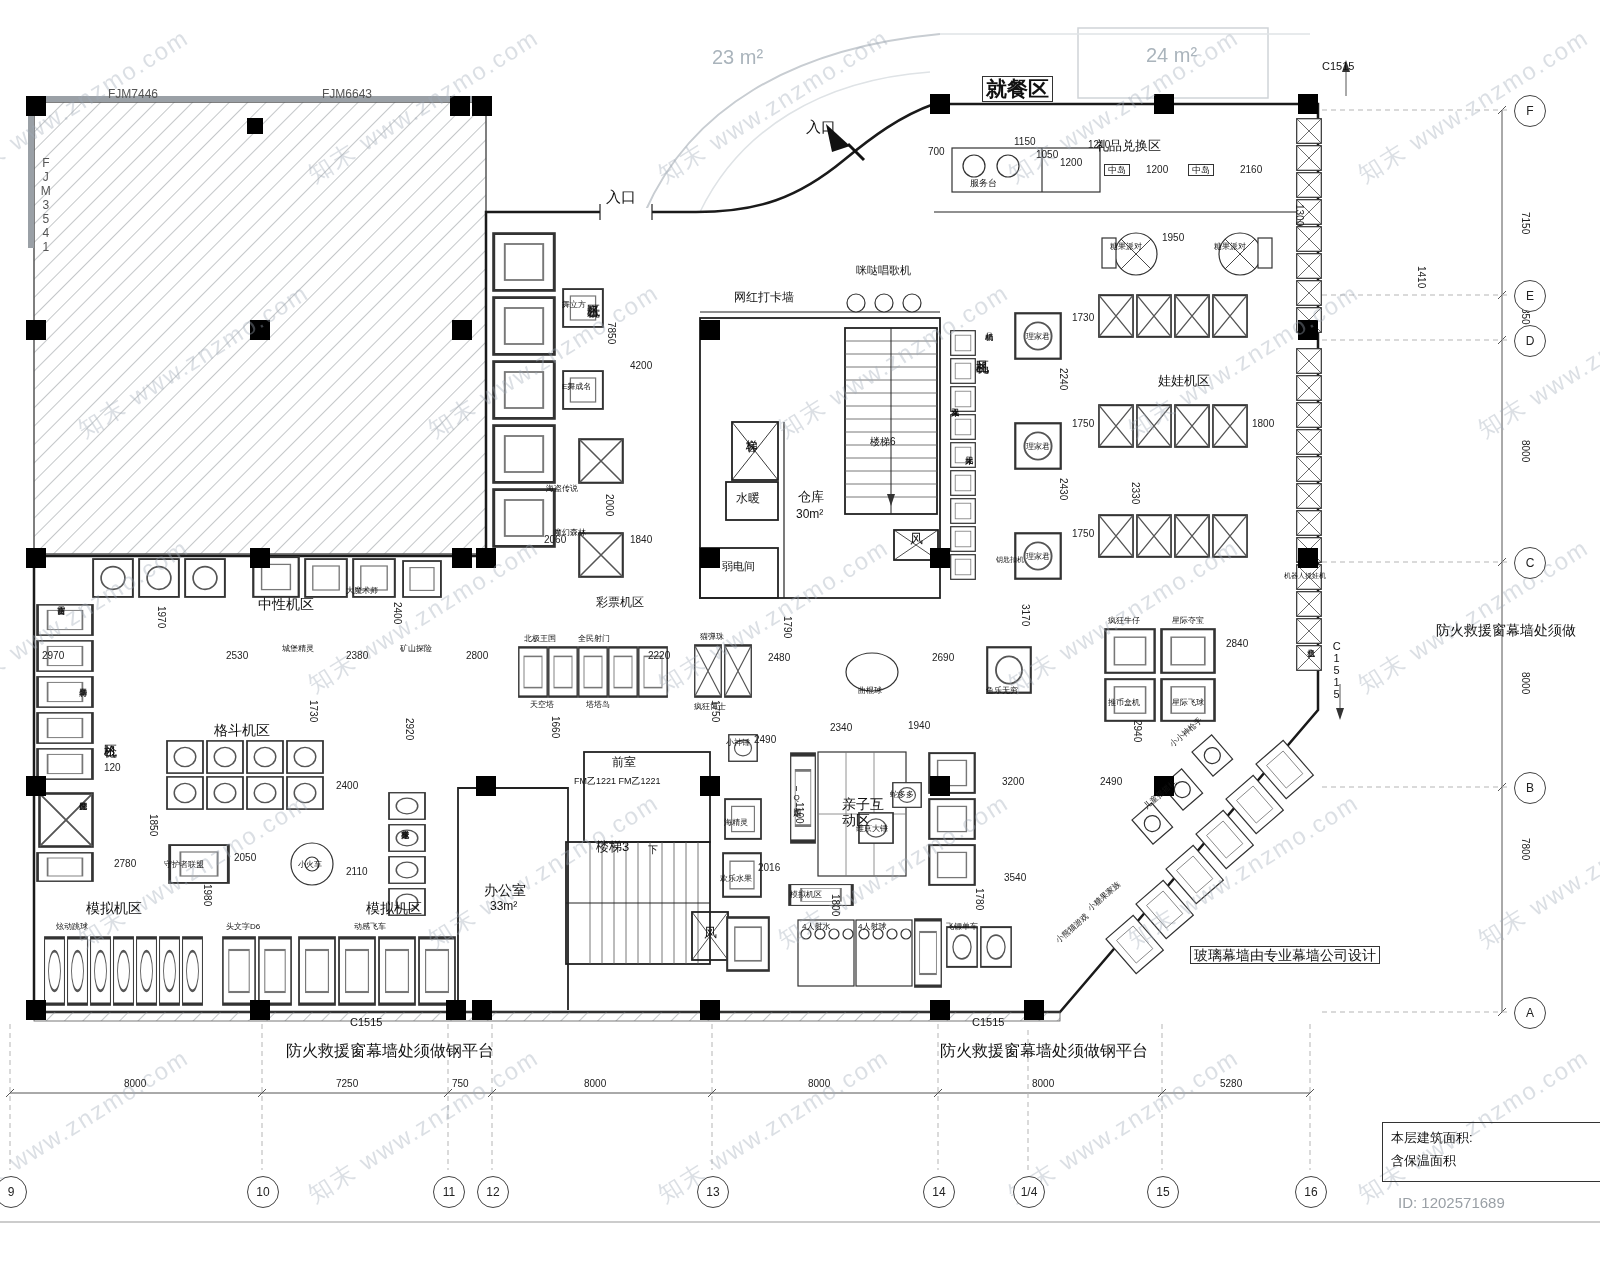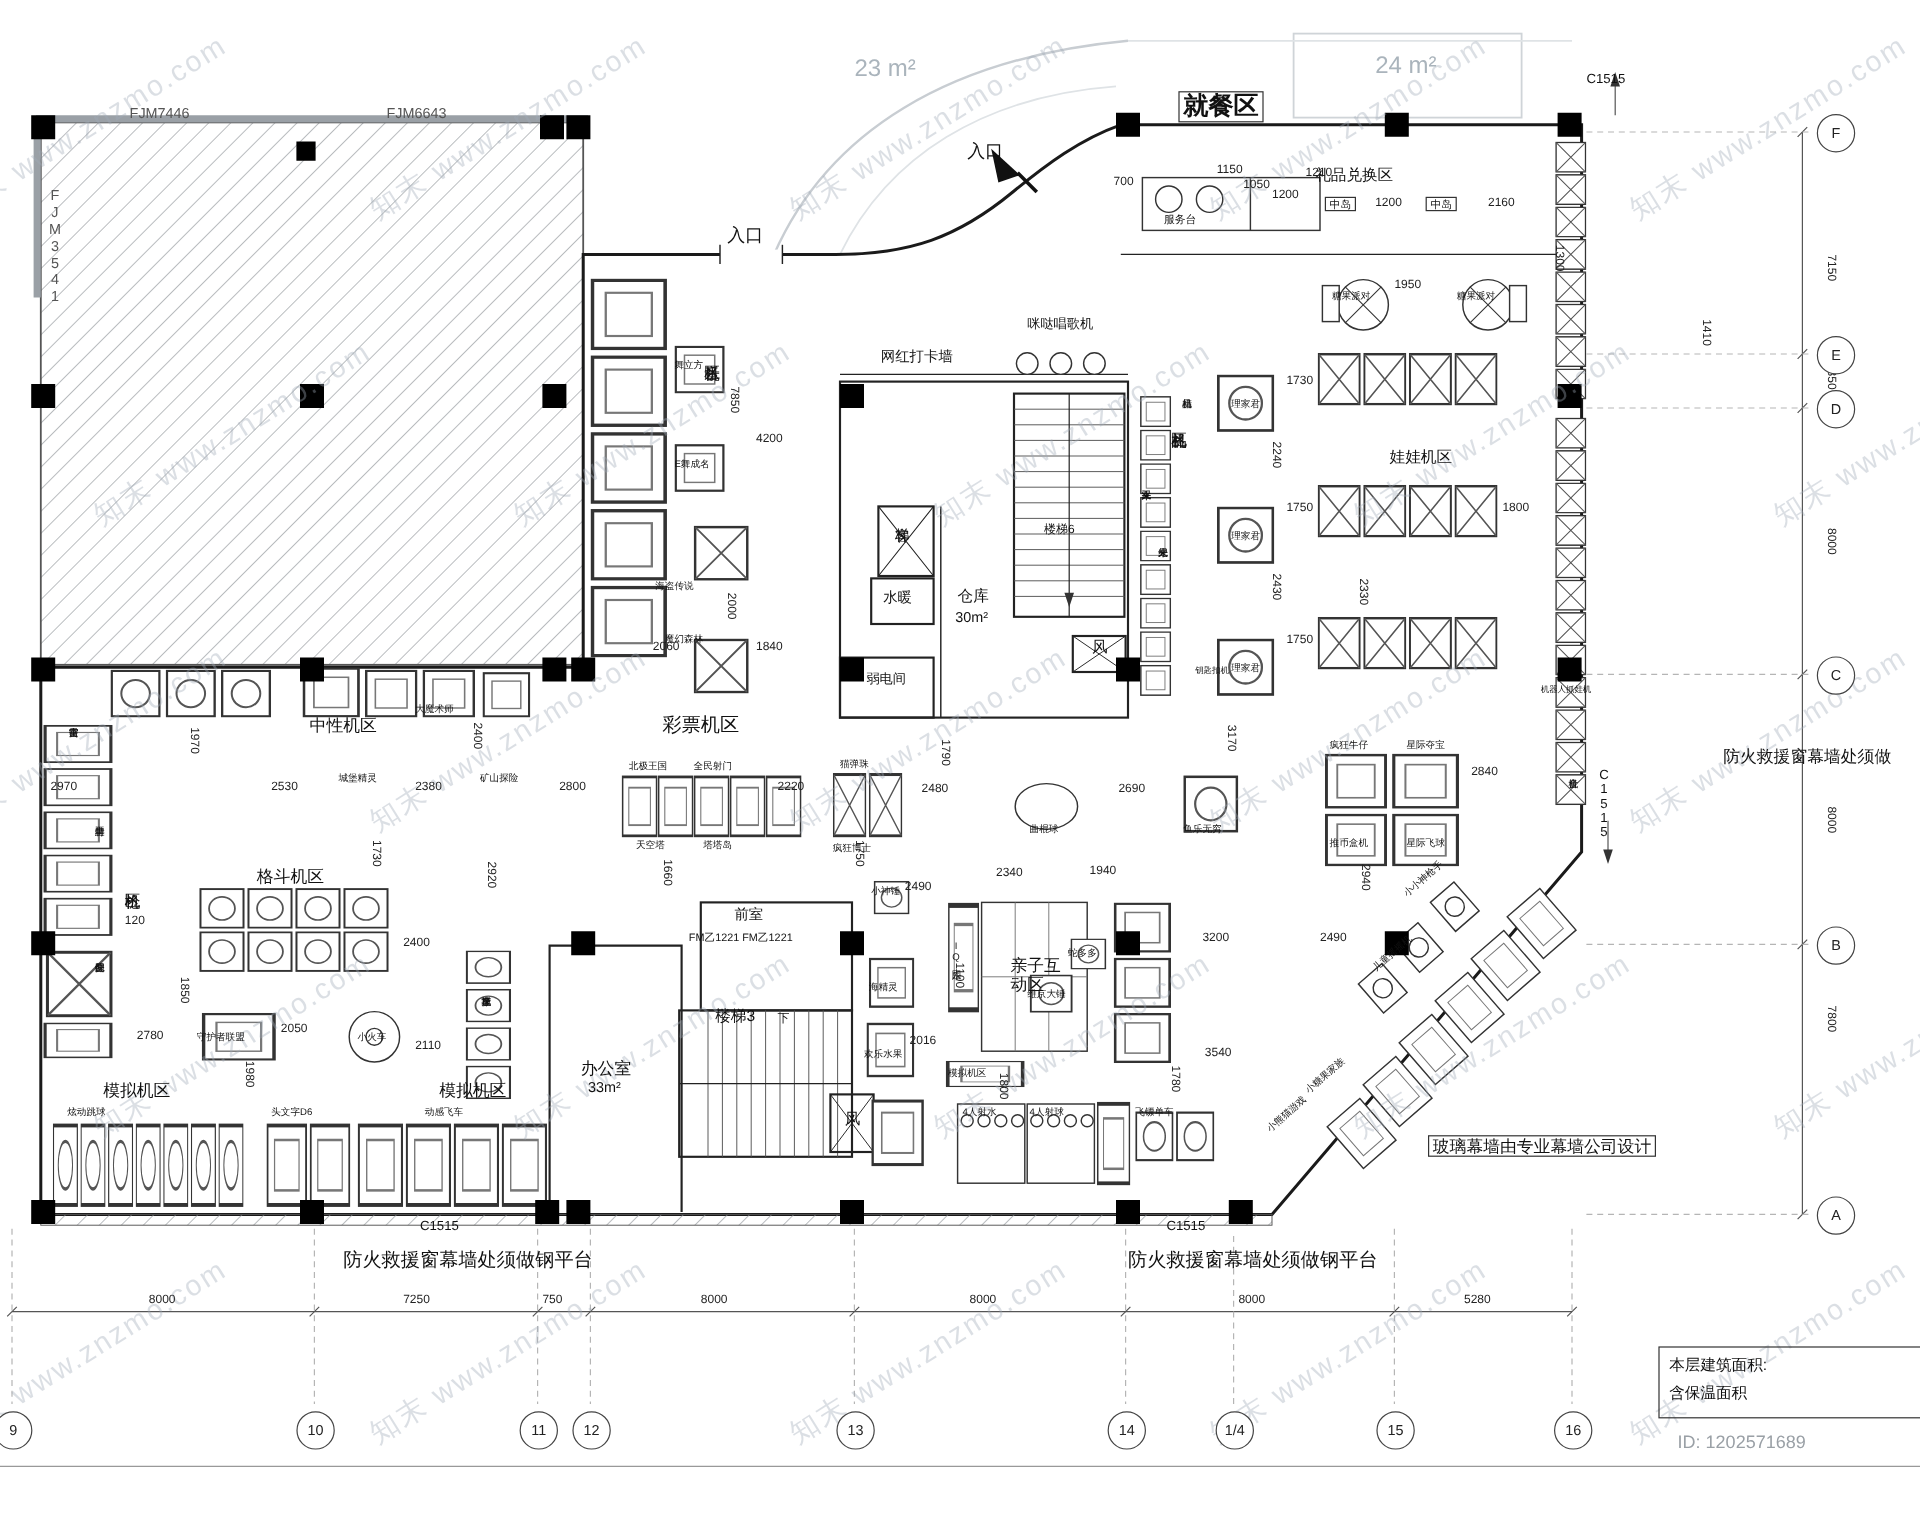--- a/index.html
+++ b/index.html
@@ -362,21 +362,21 @@
       <div class="wm" style="left: 1340px; top: 1110px;">知末 www.znzmo.com</div>
     </div>
 
 <div id="label-layer">
       <div class="plan-label boxed" style="left: 982px; top: 76px; font-size: 21px; font-weight: bold;">就餐区</div>
       <div class="plan-label" style="left: 1096px; top: 139px; font-size: 13px;">礼品兑换区</div>
       <div class="plan-label vert" style="left: 585px; top: 294px; font-size: 13px;">音乐机区</div>
       <div class="plan-label vert" style="left: 974px; top: 350px; font-size: 13px;">礼品机区</div>
       <div class="plan-label" style="left: 1158px; top: 374px; font-size: 13px;">娃娃机区</div>
       <div class="plan-label" style="left: 258px; top: 596px; font-size: 14px;">中性机区</div>
-      <div class="plan-label" style="left: 552px; top: 596px; font-size: 16px;">彩票机区</div>
+      <div class="plan-label" style="left: 596px; top: 596px; font-size: 12px;">彩票机区</div>
       <div class="plan-label" style="left: 214px; top: 722px; font-size: 14px;">格斗机区</div>
       <div class="plan-label vert" style="left: 102px; top: 734px; font-size: 13px;">枪机区</div>
       <div class="plan-label" style="left: 86px; top: 900px; font-size: 14px;">模拟机区</div>
       <div class="plan-label" style="left: 366px; top: 900px; font-size: 14px;">模拟机区</div>
       <div class="plan-label wrap" style="left: 842px; top: 796px; font-size: 14px; width: 48px;">亲子互动区</div>
       <div class="plan-label" style="left: 734px; top: 291px; font-size: 12px;">网红打卡墙</div>
       <div class="plan-label" style="left: 856px; top: 264px; font-size: 11px;">咪哒唱歌机</div>
       <div class="plan-label" style="left: 870px; top: 436px; font-size: 10px;">楼梯6</div>
       <div class="plan-label" style="left: 596px; top: 840px; font-size: 13px;">楼梯3</div>
       <div class="plan-label" style="left: 648px; top: 844px; font-size: 10px;">下</div>

